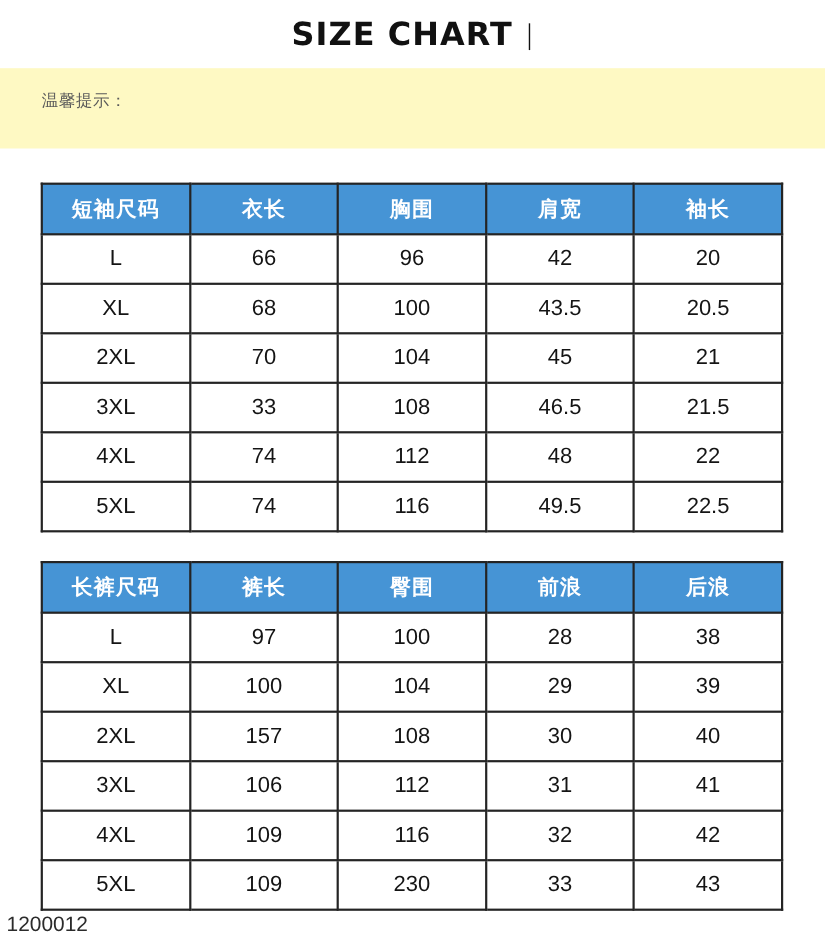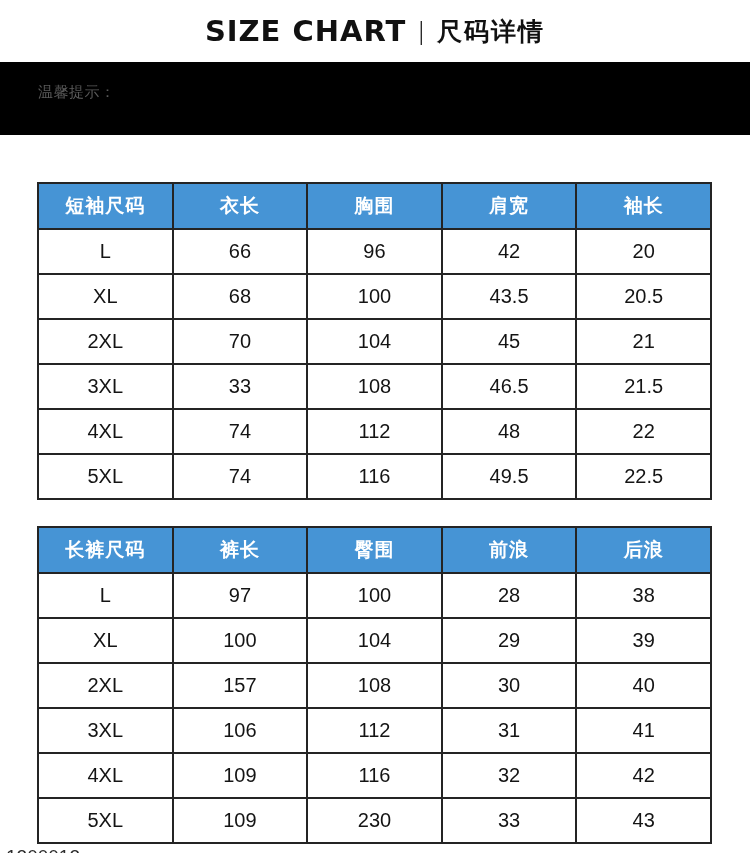--- a/index.html
+++ b/index.html
@@ -29,39 +29,39 @@
     font-size: 26px;
     font-weight: 300;
     transform: scaleX(0.6);
   }
   .title-zh {
     font-size: 25px;
     font-weight: 600;
     letter-spacing: 2px;
   }
   .notice {
-    background: #000000;
+    background: #fef9c3;
     height: 73px;
     box-sizing: border-box;
     padding: 16px 30px 0 38px;
     display: flex;
     font-size: 15px;
     line-height: 28px;
     color: #5a5a5a;
     letter-spacing: 0.5px;
   }
   .notice-label { white-space: nowrap; }
   .notice-lines { flex: 1; }
   .size-table {
     border-collapse: collapse;
     table-layout: fixed;
     width: 675px;
     margin-left: 37px;
   }
-  .size-table.first { margin-top: 47px; }
+  .size-table.first { margin-top: 31px; }
   .size-table.second { margin-top: 26px; }
   .size-table th {
     background: #4694d5;
     color: #ffffff;
     font-size: 19px;
     font-weight: bold;
     height: 42px;
     border: 2px solid #242424;
     text-align: center;
     letter-spacing: 1px;
@@ -79,21 +79,20 @@
     color: #2b2b2b;
     margin: 2px 0 0 6px;
   }
 </style>
 </head>
 <body>
 
 <header class="title-row">
   <span class="title-en">SIZE CHART</span>
   <span class="title-bar">|</span>
-  <span class="title-zh">尺码详情</span>
 </header>
 
 <div class="notice">
   <span class="notice-label">温馨提示：</span>
 </div>
 
 <table class="size-table first">
     <thead>
       <tr>
         <th>短袖尺码</th>

